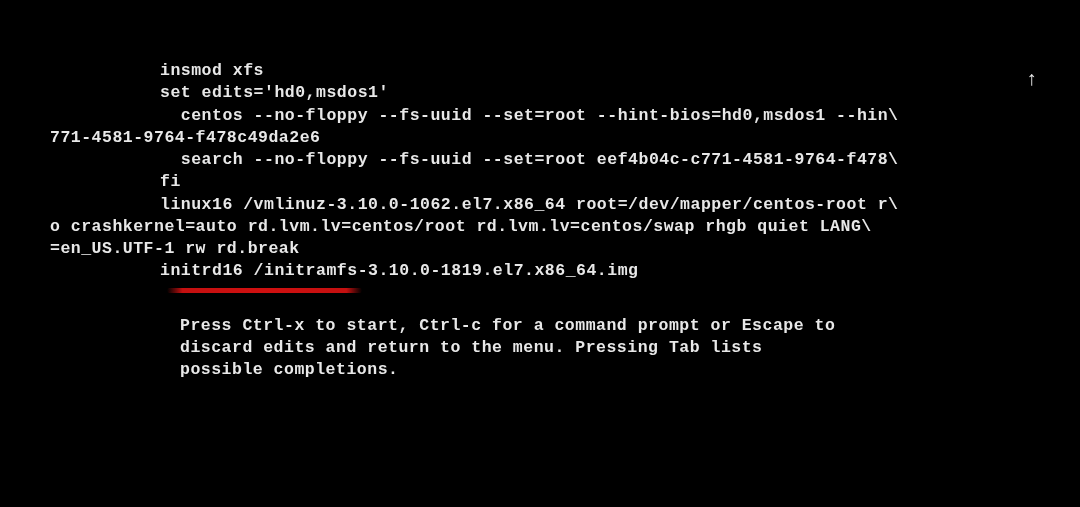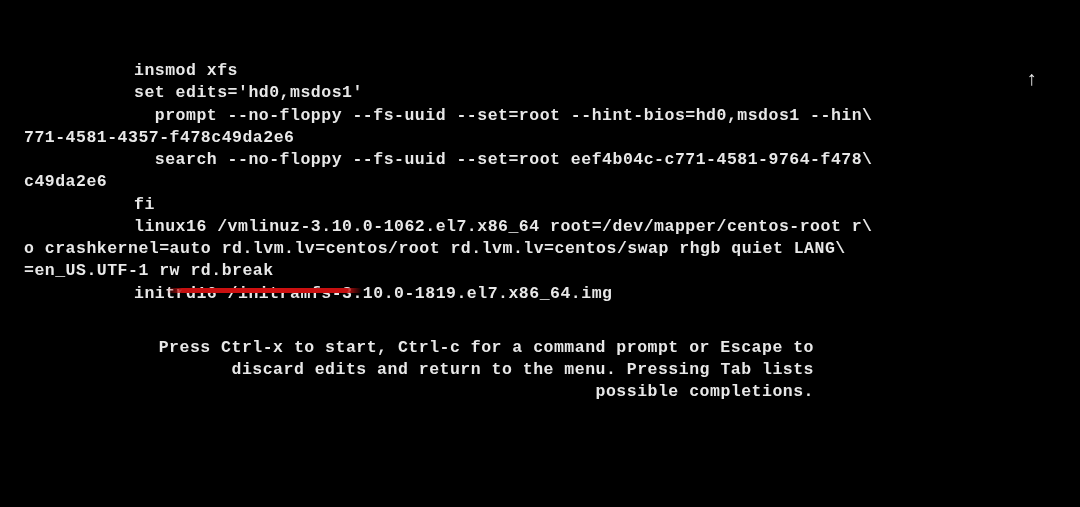--- a/index.html
+++ b/index.html
@@ -15,21 +15,21 @@
       font-weight: bold;
       letter-spacing: 0.5px;
       line-height: 1.35;
       width: 1080px;
       height: 507px;
       overflow: hidden;
       position: relative;
       padding-top: 60px;
     }
     .terminal {
-      padding-left: 24px;
+      padding-left: 50px;
       padding-right: 30px;
       font-family: Liberation Mono, monospace;
     }
     .line {
       white-space: pre;
     }
     .indent1 { padding-left: 110px; }
     .indent0 { padding-left: 0px; }
     .underline-red {
       position: absolute;
@@ -52,38 +52,36 @@
       top: 66px;
       color: #e8e8e8;
       font-size: 20px;
       font-weight: normal;
     }
     .help-block {
       margin-top: 32px;
       padding-left: 130px;
       max-width: 790px;
       white-space: normal;
-      text-align: right;
     }
     .help-line {
       white-space: pre;
     }
   </style>
 </head>
 <body>
 
 <div class="arrow">↑</div>
 
 <div class="terminal">
   <div class="line indent1">insmod xfs</div>
   <div class="line indent1">set edits='hd0,msdos1'</div>
-  <div class="line indent1">  prompt --no-floppy --fs-uuid --set=root --hint-bios=hd0,msdos1 --hin\</div>
-  <div class="line indent0">771-4581-4357-f478c49da2e6</div>
+  <div class="line indent1">  centos --no-floppy --fs-uuid --set=root --hint-bios=hd0,msdos1 --hin\</div>
+  <div class="line indent0">771-4581-9764-f478c49da2e6</div>
   <div class="line indent1">  search --no-floppy --fs-uuid --set=root eef4b04c-c771-4581-9764-f478\</div>
-  <div class="line indent0">c49da2e6</div>
   <div class="line indent1">fi</div>
   <div class="line indent1">linux16 /vmlinuz-3.10.0-1062.el7.x86_64 root=/dev/mapper/centos-root r\</div>
   <div class="line indent0">o crashkernel=auto rd.lvm.lv=centos/root rd.lvm.lv=centos/swap rhgb quiet LANG\</div>
   <div class="line indent0">=en_US.UTF-1 rw rd.break</div>
   <div class="line indent1">initrd16 /initramfs-3.10.0-1819.el7.x86_64.img</div>
 
   <div class="underline-red"></div>
 
   <div class="help-block">
     <div class="help-line">Press Ctrl-x to start, Ctrl-c for a command prompt or Escape to</div>

